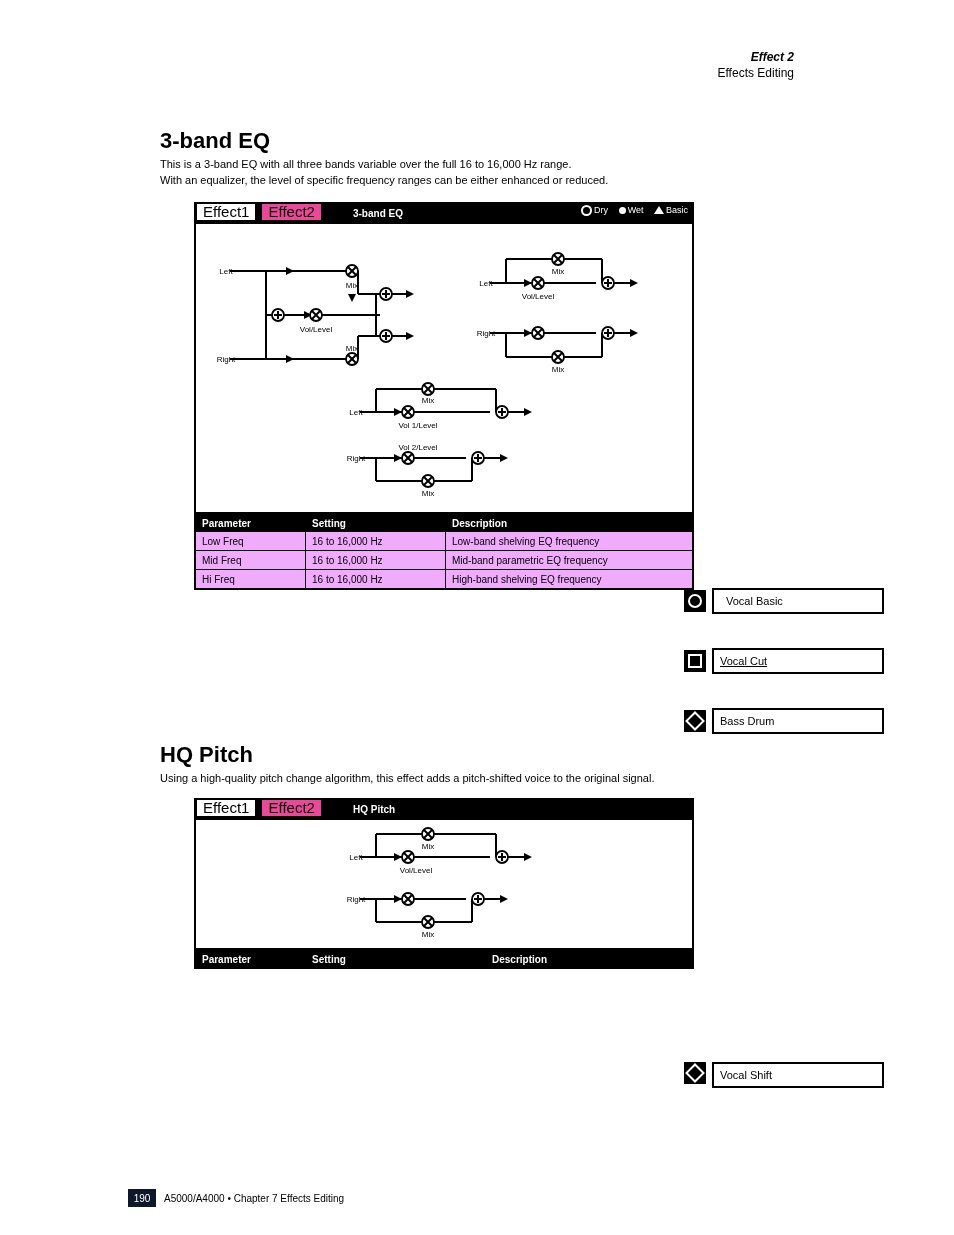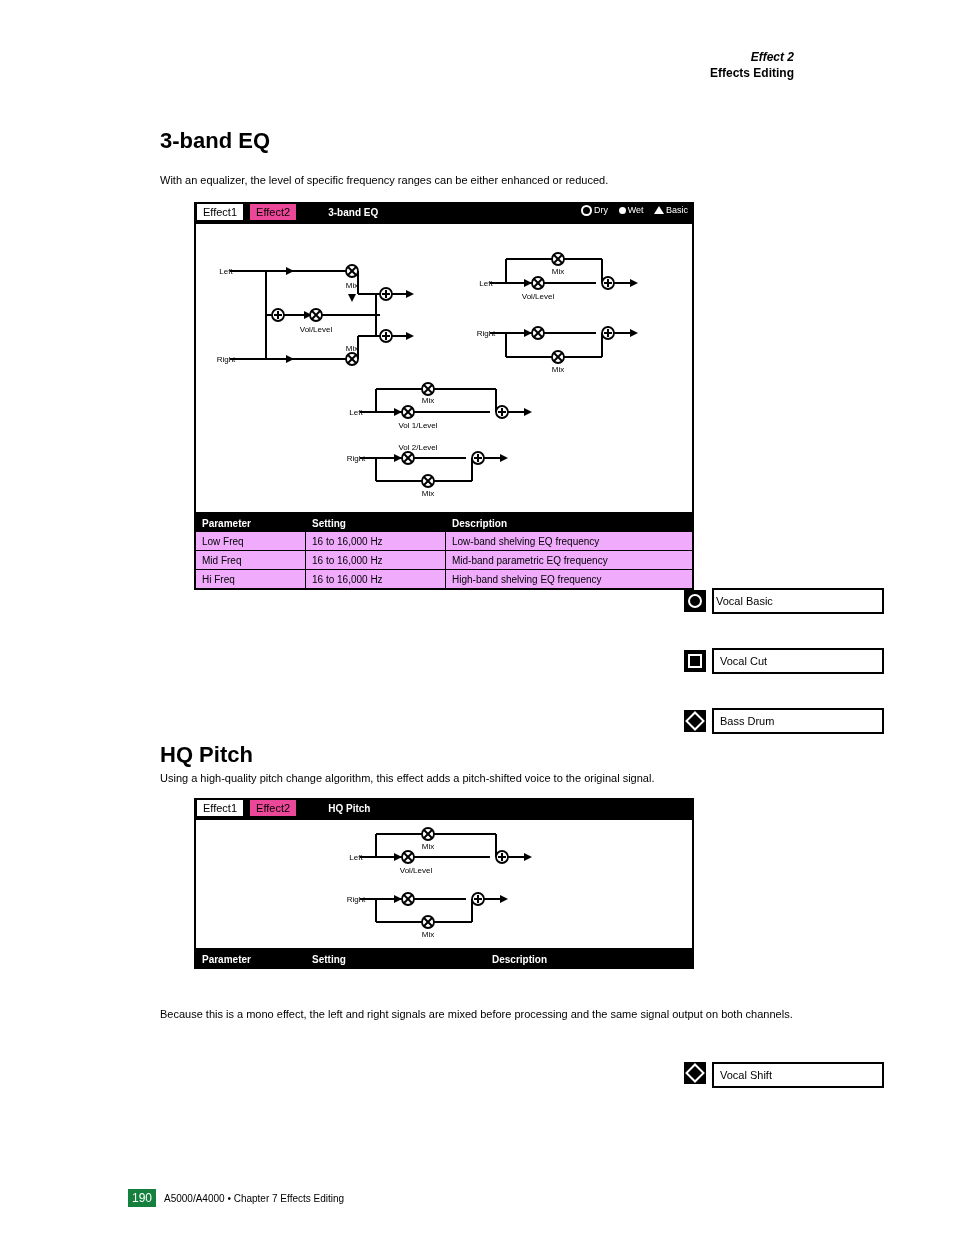--- a/index.html
+++ b/index.html
@@ -1,21 +1,21 @@
 <!DOCTYPE html>
 <html><head>
 <meta charset="utf-8">
 <style>
   html,body{margin:0;padding:0;background:#fff;color:#000;font-family:Helvetica,Arial,sans-serif;font-size:11px;}
   .page{width:866px;height:1235px;position:relative;margin:12px auto;}
   .title{position:absolute;font-weight:bold;}
   .body-text{position:absolute;font-size:11px;line-height:1.25;}
   .panel{position:absolute;box-sizing:border-box;}
   .tabbar{position:absolute;left:0;right:0;background:#000;height:20px;}
-  .tab{display:inline-block;background:#fff;border:1px solid #000;height:16px;line-height:16px;font-size:11px;padding:0 6px;margin:1px 0 0 2px;}
+  .tab{display:inline-block;background:#fff;border:1px solid #000;height:16px;line-height:16px;font-size:15px;padding:0 6px;margin:1px 0 0 2px;}
   .tab.inactive{background:#ec4899;}
   .diagram-area{position:absolute;left:0;right:0;border:2px solid #000;border-bottom:none;background:#fff;}
   .param-table{position:absolute;left:0;right:0;border:2px solid #000;background:#000;font-size:10px;}
   .param-row{display:flex;height:18px;background:#f0abfc;border-top:1px solid #000;}
   .param-row.header{background:#000;color:#fff;font-weight:bold;height:16px;}
   .param-row.header .cell{display:flex;align-items:center;}
   .cell{flex:0 0 auto;padding:0 6px;display:flex;align-items:center;border-right:1px solid #000;box-sizing:border-box;}
   .cell.last{border-right:none;}
   
   .dia svg{display:block;}
@@ -23,23 +23,24 @@
   .ahead{fill:#000;}
   .gate{fill:#fff;stroke:#000;stroke-width:1.8;}
   .gtxt{font-size:8px;font-family:Helvetica,Arial,sans-serif;text-anchor:middle;}
 </style>
 </head>
 <body>
 
 <div class="page">
 
   <div class="body-text" style="right:116px;top:38px;font-style:italic;font-weight:bold;font-size:12px;">Effect 2</div>
-  <div class="body-text" style="right:116px;top:54px;font-weight:bold;font-size:12px;">Effects Editing</div>
+  <div class="body-text" style="right:116px;top:54px;font-weight:normal;font-size:12px;">Effects Editing</div>
 
   <div class="title" style="left:116px;top:116px;font-size:22px;">3-band EQ</div>
+  <div class="body-text" style="left:116px;top:146px;width:720px;">This is a 3-band EQ with all three bands variable over the full 16 to 16,000 Hz range.</div>
   <div class="body-text" style="left:116px;top:162px;width:720px;">With an equalizer, the level of specific frequency ranges can be either enhanced or reduced.</div>
 
   <div class="panel" style="left:150px;top:190px;width:500px;">
     <div class="tabbar" style="top:0;">
       <span class="tab">Effect1</span>
       <span class="tab inactive">Effect2</span>
       <span style="color:#fff;font-weight:bold;font-size:10px;margin-left:28px;">3-band EQ</span>
       <span style="float:right;color:#fff;font-size:9px;margin:3px 6px 0 0;">
         <span style="display:inline-block;width:7px;height:7px;border:2px solid #fff;border-radius:50%;vertical-align:middle;margin-right:2px;"></span><span>Dry</span>
         <span style="display:inline-block;width:7px;height:7px;background:#fff;border-radius:50%;vertical-align:middle;margin:0 2px 0 8px;"></span><span>Wet</span>
@@ -192,27 +193,27 @@
         <div class="cell last" style="flex:1 1 auto;">High-band shelving EQ frequency</div>
       </div>
     </div>
   </div>
 
   <div style="position:absolute;left:640px;top:576px;width:200px;">
     <div style="display:flex;align-items:center;margin-bottom:34px;">
       <div style="width:22px;height:22px;background:#000;margin-right:6px;display:flex;align-items:center;justify-content:center;">
           <span style="width:10px;height:10px;border:2px solid #fff;border-radius:50%;"></span>
         </div>
-      <div style="flex:1;height:22px;border:2px solid #000;display:flex;align-items:center;padding-left:2px;">Vocal Basic</div>
+      <div style="flex:1;height:22px;border:2px solid #000;display:flex;align-items:center;padding-left:12px;">Vocal Basic</div>
     </div>
     <div style="display:flex;align-items:center;margin-bottom:34px;">
       <div style="width:22px;height:22px;background:#000;margin-right:6px;display:flex;align-items:center;justify-content:center;">
           <span style="width:10px;height:10px;border:2px solid #fff;"></span>
         </div>
-      <div style="flex:1;height:22px;border:2px solid #000;display:flex;align-items:center;padding-left:6px;">Vocal Cut</div>
+      <div style="flex:1;height:22px;border:2px solid #000;display:flex;align-items:center;padding-left:6px;text-decoration:underline;">Vocal Cut</div>
     </div>
     <div style="display:flex;align-items:center;">
       <div style="width:22px;height:22px;background:#000;margin-right:6px;display:flex;align-items:center;justify-content:center;">
           <span style="width:10px;height:10px;border:2px solid #fff;transform:rotate(45deg);"></span>
         </div>
       <div style="flex:1;height:22px;border:2px solid #000;display:flex;align-items:center;padding-left:6px;">Bass Drum</div>
     </div>
   </div>
 
   <div class="title" style="left:116px;top:730px;font-size:22px;">HQ Pitch</div>
@@ -262,27 +263,26 @@
     </div>
     <div class="param-table" style="top:150px;">
       <div class="param-row header">
         <div class="cell" style="width:110px;">Parameter</div>
         <div class="cell" style="width:180px;">Setting</div>
         <div class="cell last" style="flex:1 1 auto;">Description</div>
       </div>
     </div>
   </div>
 
-  <div class="body-text" style="left:116px;top:996px;width:720px;">Because this is a mono effect, the left and right signals are mixed before processing and the same signal output on both channels.</div>
 
   <div style="position:absolute;left:640px;top:1050px;width:200px;">
     <div style="display:flex;align-items:flex-start;">
       <div style="width:22px;height:22px;background:#000;margin-right:6px;display:flex;align-items:center;justify-content:center;">
           <span style="width:10px;height:10px;border:2px solid #fff;transform:rotate(45deg);"></span>
         </div>
       <div style="flex:1;height:22px;border:2px solid #000;display:flex;align-items:center;padding-left:6px;">Vocal Shift</div>
     </div>
   </div>
 
-  <div style="position:absolute;left:84px;bottom:40px;width:28px;height:18px;background:#15803d;color:#fff;display:flex;align-items:center;justify-content:center;font-size:12px;">190</div>
+  <div style="position:absolute;left:84px;bottom:40px;width:28px;height:18px;background:#0f172a;color:#fff;display:flex;align-items:center;justify-content:center;font-size:10px;">190</div>
   <div class="body-text" style="left:120px;bottom:42px;font-size:10px;">A5000/A4000  •  Chapter 7  Effects Editing</div>
 
 </div>
 
 </body></html>

